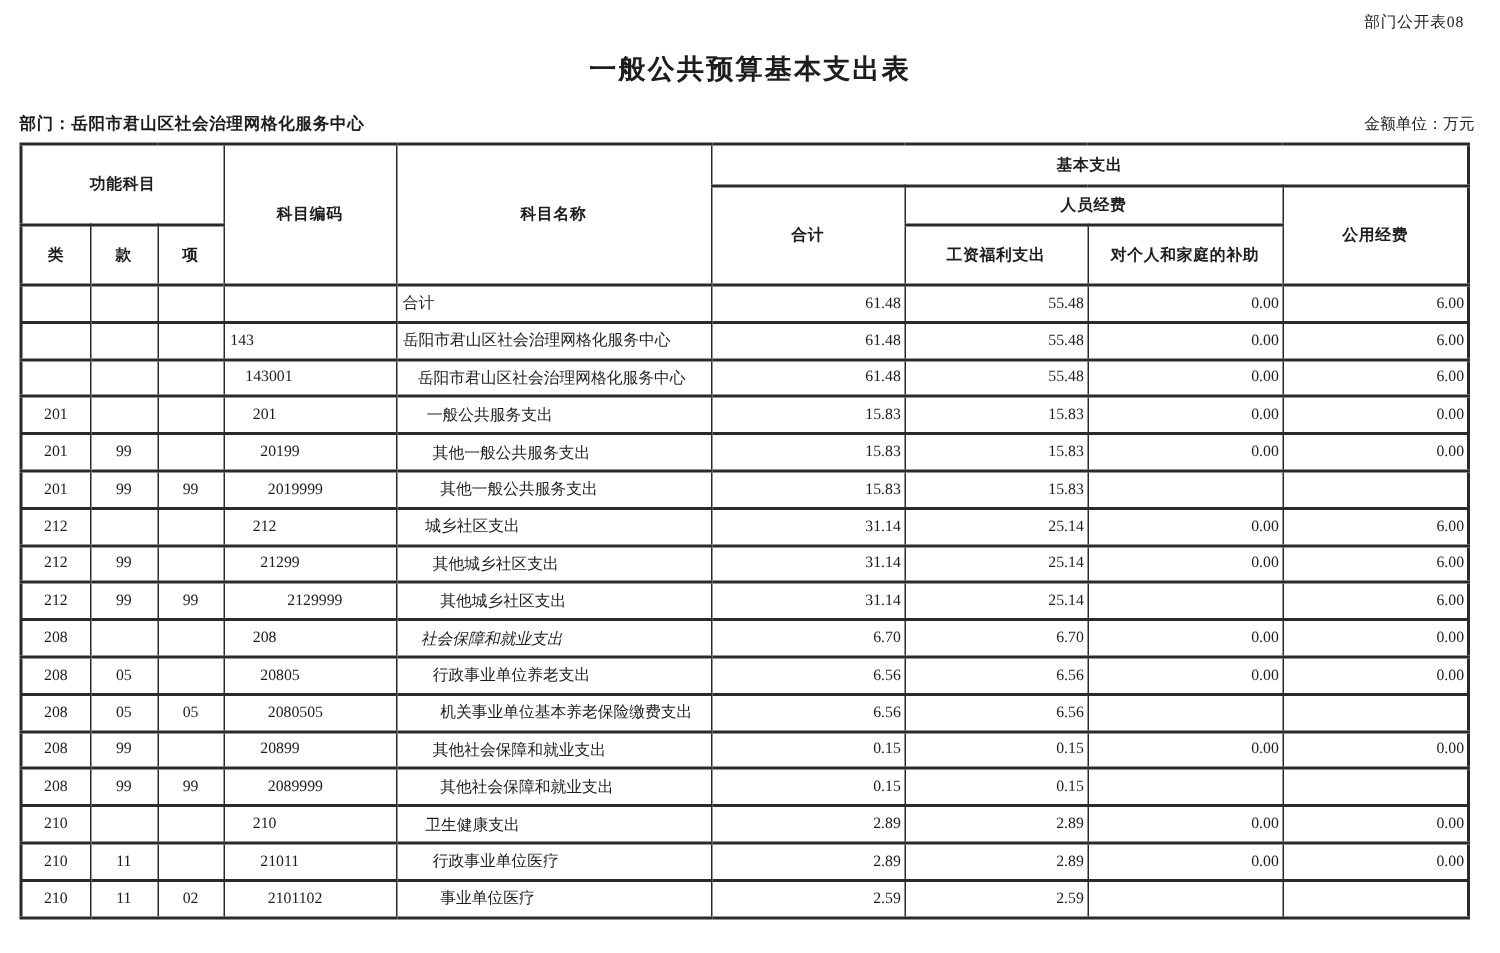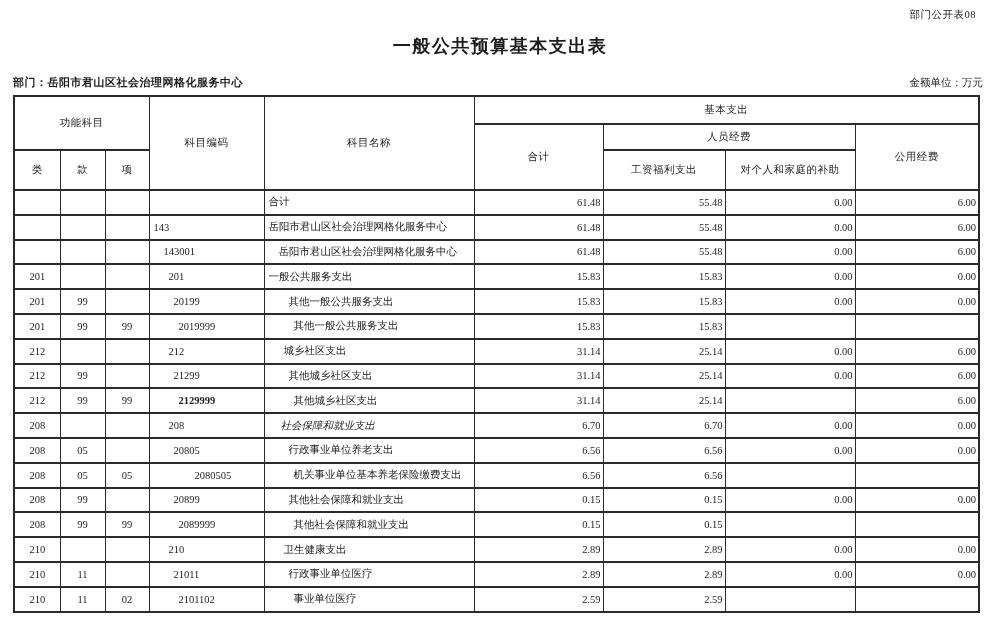--- a/index.html
+++ b/index.html
@@ -53,21 +53,21 @@
     border: 1px solid #2a2a2a;
     border-top-width: 2px;
     border-bottom-width: 2px;
     padding: 0 2px;
     overflow: hidden;
     white-space: nowrap;
   }
   table.budget { border: 2px solid #2a2a2a; }
   table.budget th {
     font-size: 10.5px;
-    font-weight: normal;
+    font-weight: bold;
     text-align: center;
     letter-spacing: 0.5px;
   }
   thead tr.h-row-a th { height: 28px; }
   thead tr.h-row-b th { height: 26px; }
   thead tr.h-row-c th { height: 40px; }
   tbody td {
     height: 24.8px;
     font-size: 10.5px;
   }
@@ -153,21 +153,21 @@
           <td class="c-right">61.48</td>
           <td class="c-right">55.48</td>
           <td class="c-right">0.00</td>
           <td class="c-right">6.00</td>
         </tr>
         <tr>
           <td class="c-center">201</td>
           <td class="c-center"></td>
           <td class="c-center"></td>
           <td class="c-left" style="padding-left: 19px;">201</td>
-          <td class="c-left" style="padding-left: 4px;">一般公共服务支出</td>
+          <td class="c-left" style="padding-left: 20px;">一般公共服务支出</td>
           <td class="c-right">15.83</td>
           <td class="c-right">15.83</td>
           <td class="c-right">0.00</td>
           <td class="c-right">0.00</td>
         </tr>
         <tr>
           <td class="c-center">201</td>
           <td class="c-center">99</td>
           <td class="c-center"></td>
           <td class="c-left" style="padding-left: 24px;">20199</td>
@@ -207,21 +207,21 @@
           <td class="c-left" style="padding-left: 24px;">其他城乡社区支出</td>
           <td class="c-right">31.14</td>
           <td class="c-right">25.14</td>
           <td class="c-right">0.00</td>
           <td class="c-right">6.00</td>
         </tr>
         <tr>
           <td class="c-center">212</td>
           <td class="c-center">99</td>
           <td class="c-center">99</td>
-          <td class="c-left" style="padding-left: 29px; font-weight: bold;">2129999</td>
+          <td class="c-left" style="padding-left: 42px;">2129999</td>
           <td class="c-left" style="padding-left: 29px;">其他城乡社区支出</td>
           <td class="c-right">31.14</td>
           <td class="c-right">25.14</td>
           <td class="c-right"></td>
           <td class="c-right">6.00</td>
         </tr>
         <tr>
           <td class="c-center">208</td>
           <td class="c-center"></td>
           <td class="c-center"></td>
@@ -240,21 +240,21 @@
           <td class="c-left" style="padding-left: 24px;">行政事业单位养老支出</td>
           <td class="c-right">6.56</td>
           <td class="c-right">6.56</td>
           <td class="c-right">0.00</td>
           <td class="c-right">0.00</td>
         </tr>
         <tr>
           <td class="c-center">208</td>
           <td class="c-center">05</td>
           <td class="c-center">05</td>
-          <td class="c-left" style="padding-left: 45px;">2080505</td>
+          <td class="c-left" style="padding-left: 29px;">2080505</td>
           <td class="c-left" style="padding-left: 29px;">机关事业单位基本养老保险缴费支出</td>
           <td class="c-right">6.56</td>
           <td class="c-right">6.56</td>
           <td class="c-right"></td>
           <td class="c-right"></td>
         </tr>
         <tr>
           <td class="c-center">208</td>
           <td class="c-center">99</td>
           <td class="c-center"></td>

